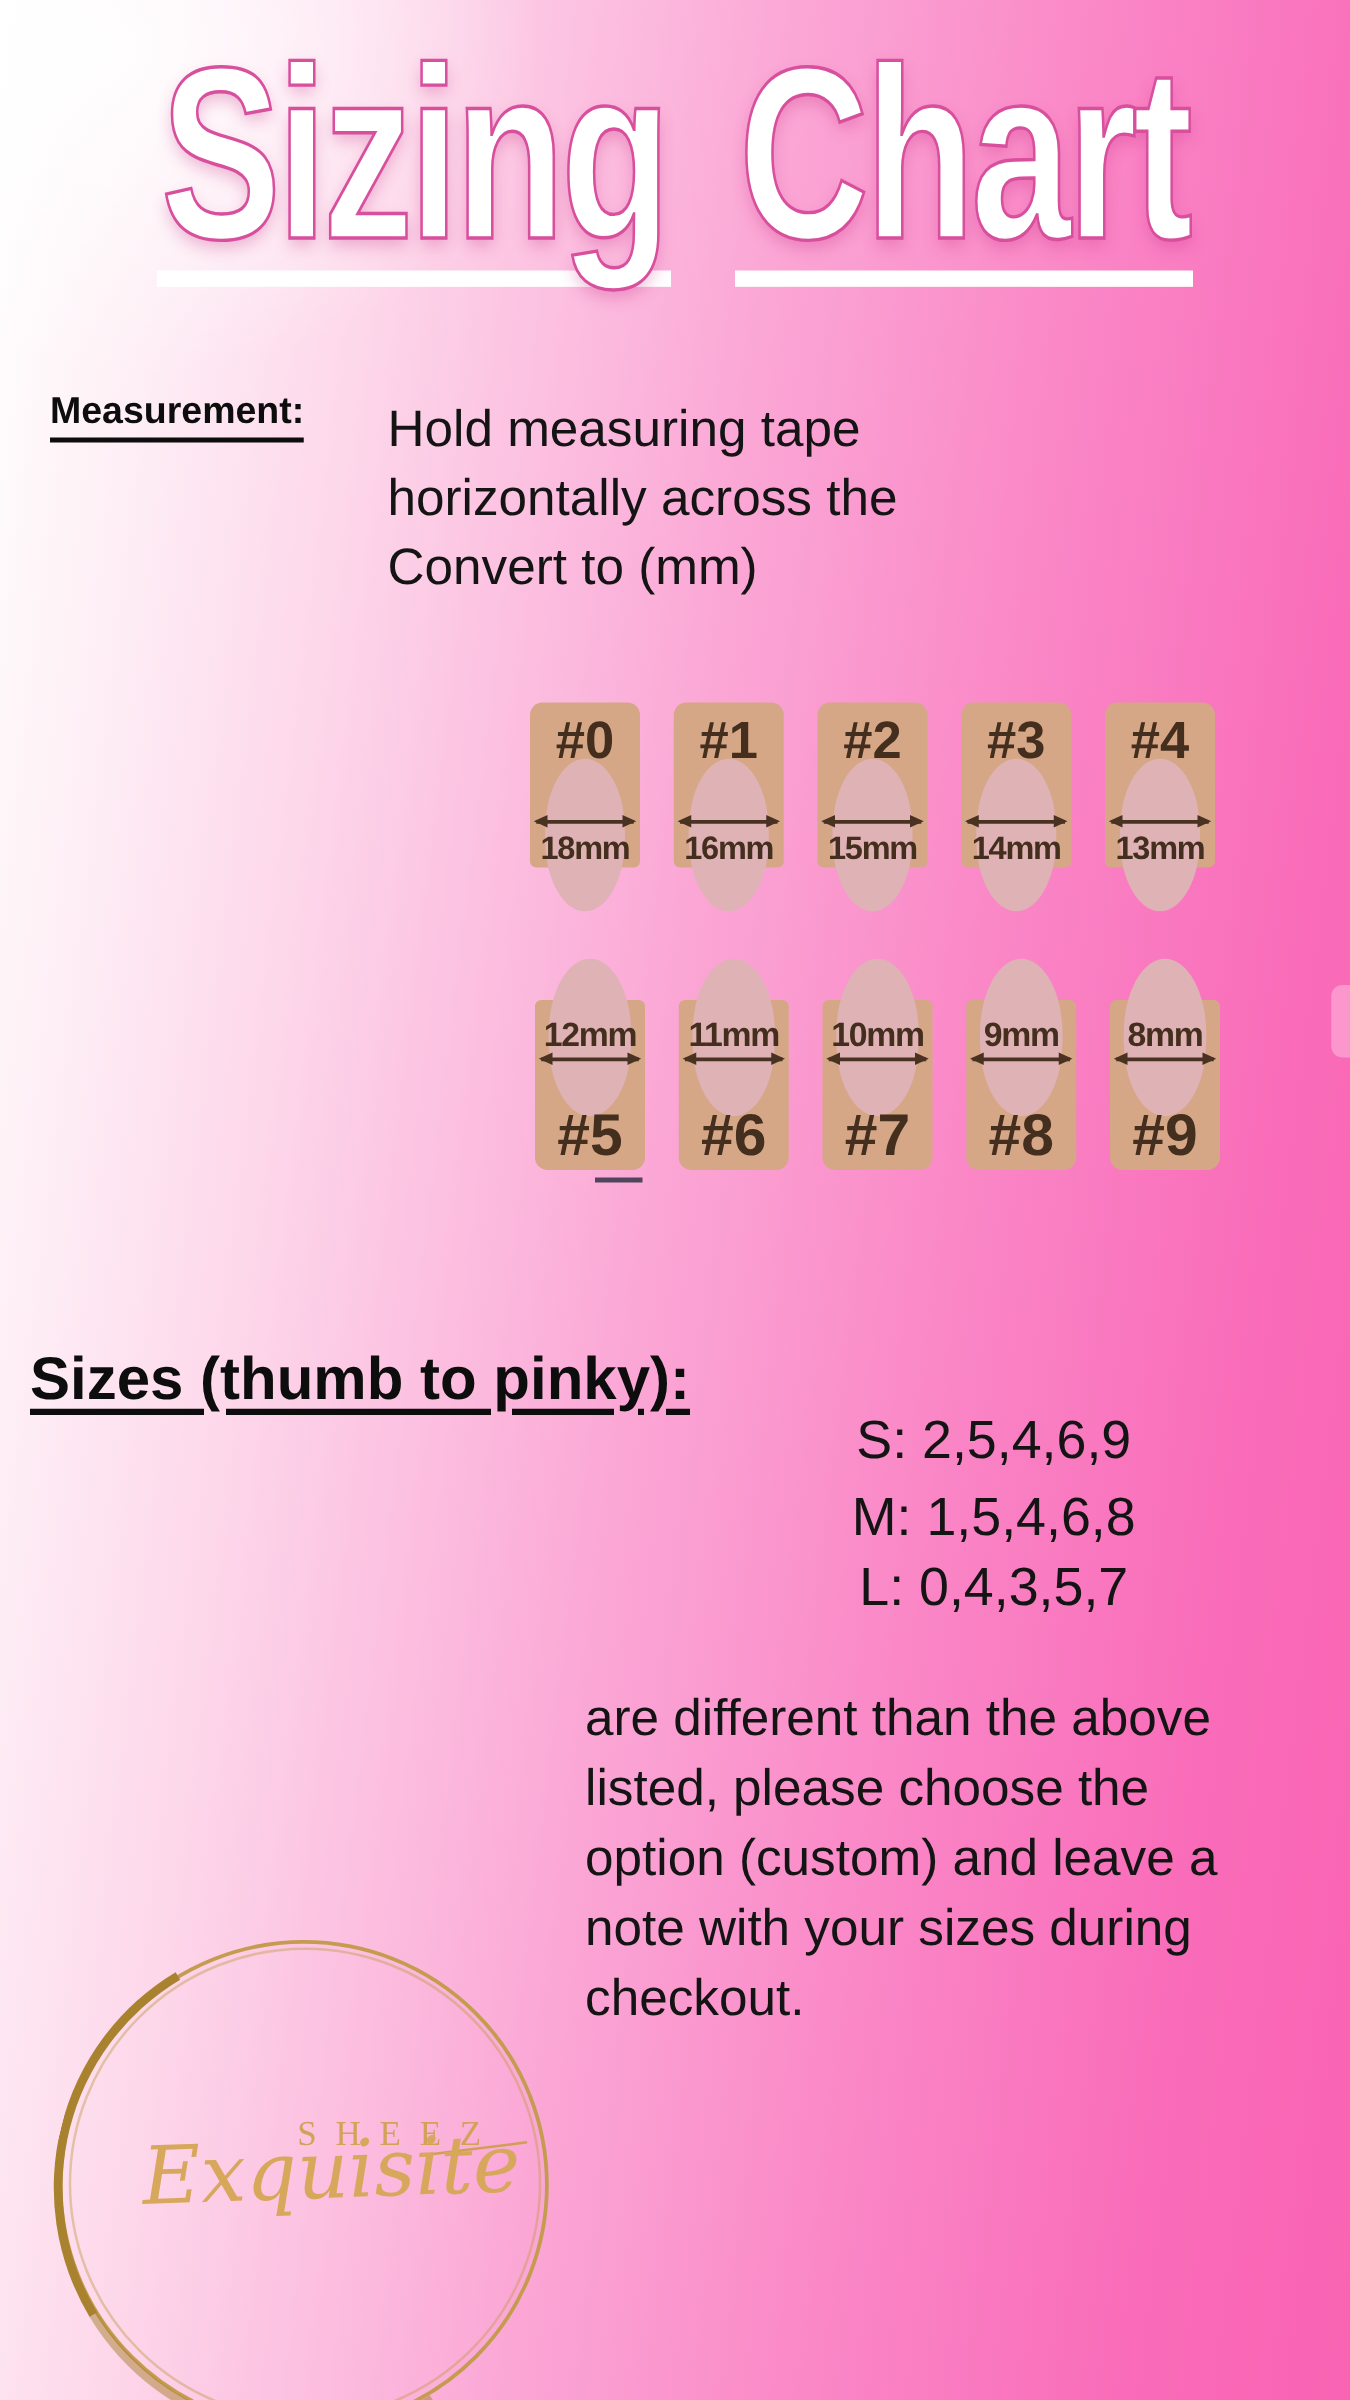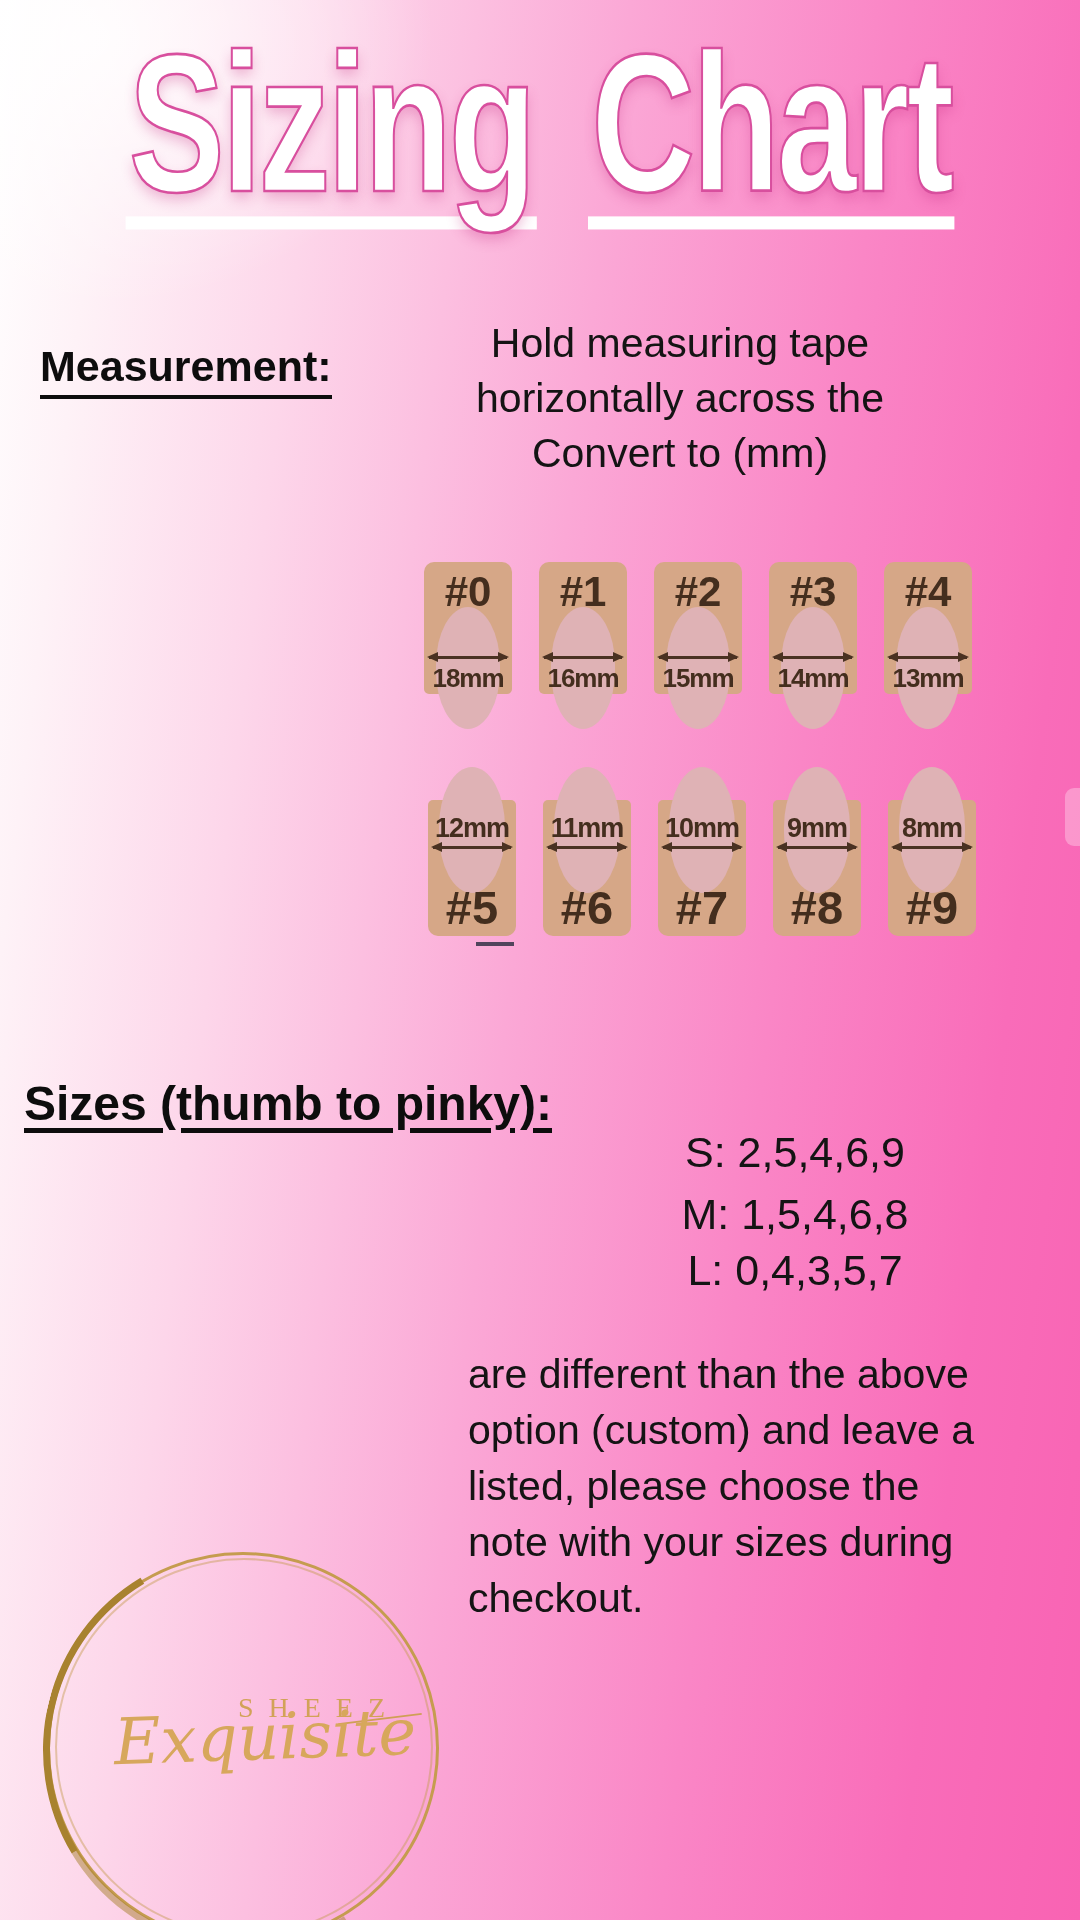--- a/index.html
+++ b/index.html
@@ -17,26 +17,26 @@
     transform:scale(0.80,1.09);transform-origin:50% 0;
   }
   .title-word{
     font-size:180px;font-weight:700;letter-spacing:-4px;line-height:0.95;
     color:#ffffff;-webkit-text-stroke:2.5px var(--title_outline,#d84f9e);
     text-shadow:0 6px 14px rgba(199,48,130,0.30);
     border-bottom:12px solid #ffffff;padding:0 4px 0 4px;
   }
   
   .m-heading{
-    position:absolute;left:40px;top:312px;font-size:43px;font-weight:700;color:#0d0d0d;
-    border-bottom:4px solid #0d0d0d;padding-bottom:4px;margin-top:30px;
+    position:absolute;left:40px;top:312px;font-size:30px;font-weight:700;color:#0d0d0d;
+    border-bottom:4px solid #0d0d0d;padding-bottom:4px;
   }
   .m-lines{
     position:absolute;left:310px;top:316px;width:740px;
-    text-align:center;font-size:41px;line-height:55px;color:#141414;
+    text-align:left;font-size:41px;line-height:55px;color:#141414;
   }
   
   .row{position:absolute;display:flex;gap:27px;}
   .row1{left:424px;top:562px;}
   .row2{left:428px;top:800px;}
   .nail{position:relative;background:var(--nail_tan,#d6a787);}
   .row1 .nail{width:88px;height:132px;border-radius:10px 10px 5px 5px;}
   .row2 .nail{width:88px;height:136px;border-radius:5px 5px 10px 10px;}
   .bed{position:absolute;left:50%;transform:translateX(-50%);background:var(--nail_bed,#dfb2b5);z-index:1;}
   .row1 .bed{top:45px;width:64px;height:122px;border-radius:32px / 58px;}
@@ -176,22 +176,22 @@
 
   <div class="sizes-heading">Sizes (thumb to pinky):</div>
   <div class="sizes-list">
     <div>S: 2,5,4,6,9</div>
     <div class="opt-gap">M: 1,5,4,6,8</div>
     <div>L: 0,4,3,5,7</div>
   </div>
 
   <div class="custom-note">
     <div>are different than the above</div>
+    <div>listed, please choose the</div>
     <div>option (custom) and leave a</div>
-    <div>listed, please choose the</div>
     <div>note with your sizes during</div>
     <div>checkout.</div>
   </div>
 
   <div class="logo">
     <div class="logo-ring"></div>
     <div class="logo-ring2"></div>
     <div class="logo-arc"></div>
     <div class="brand-top">SHEEZ</div>
     <div class="brand-line"></div>

